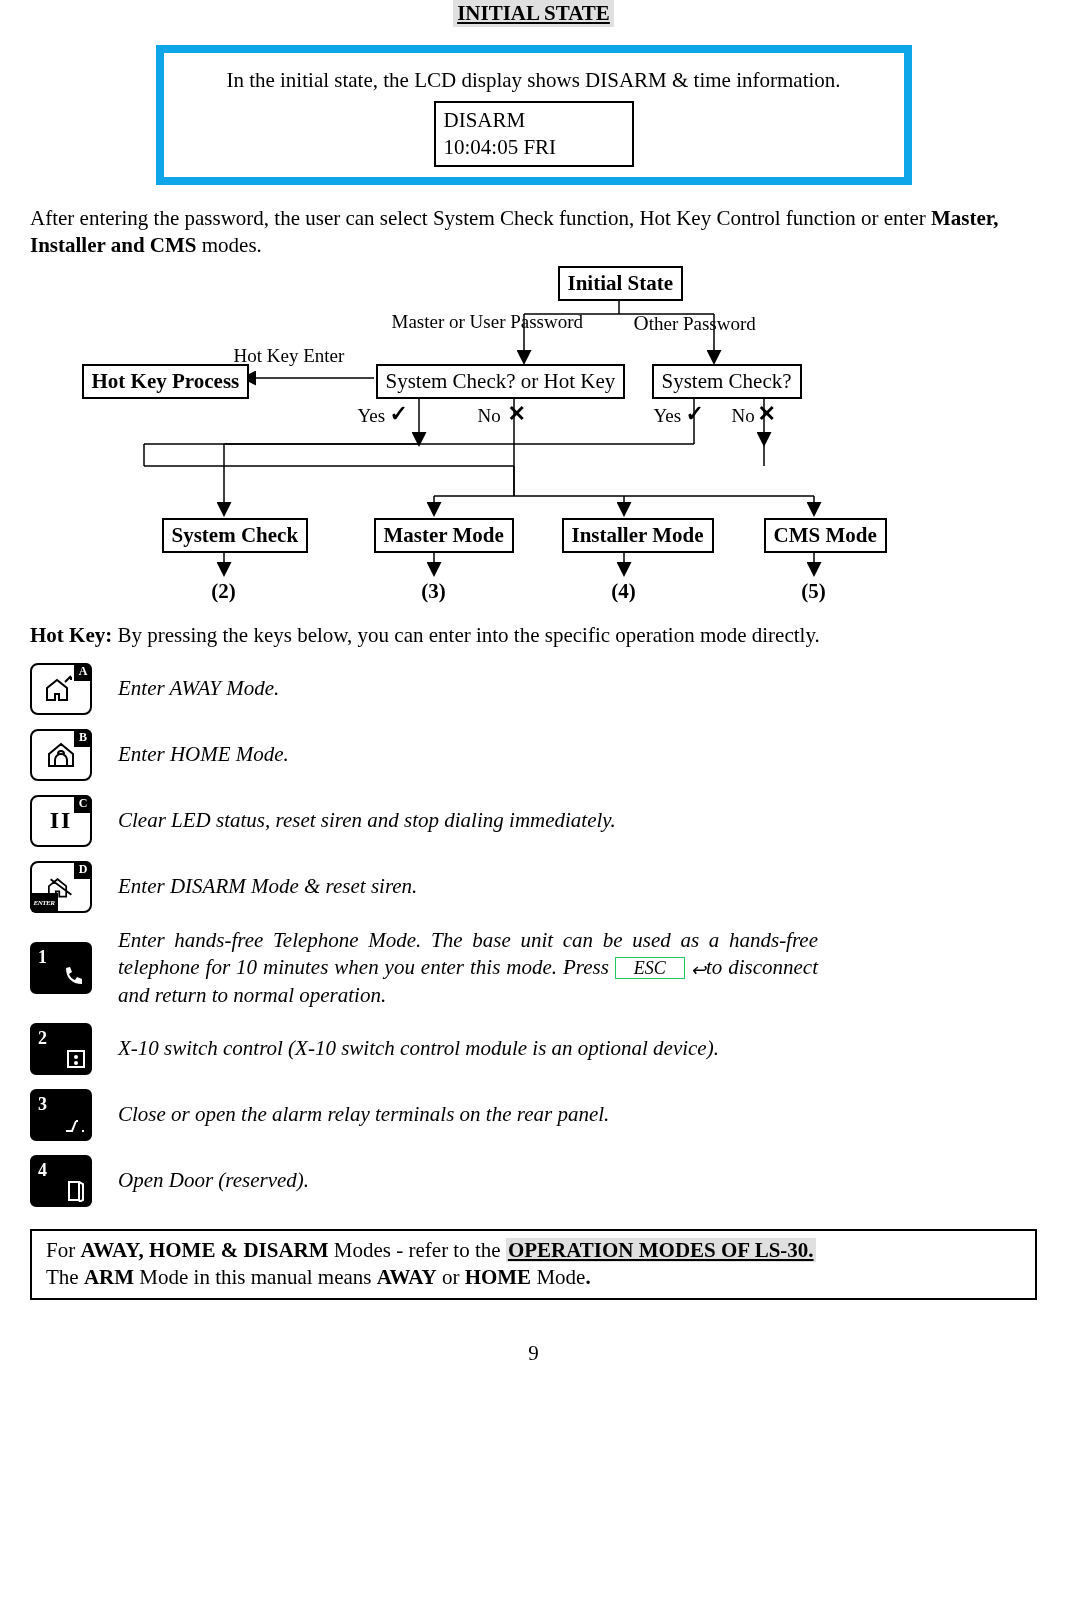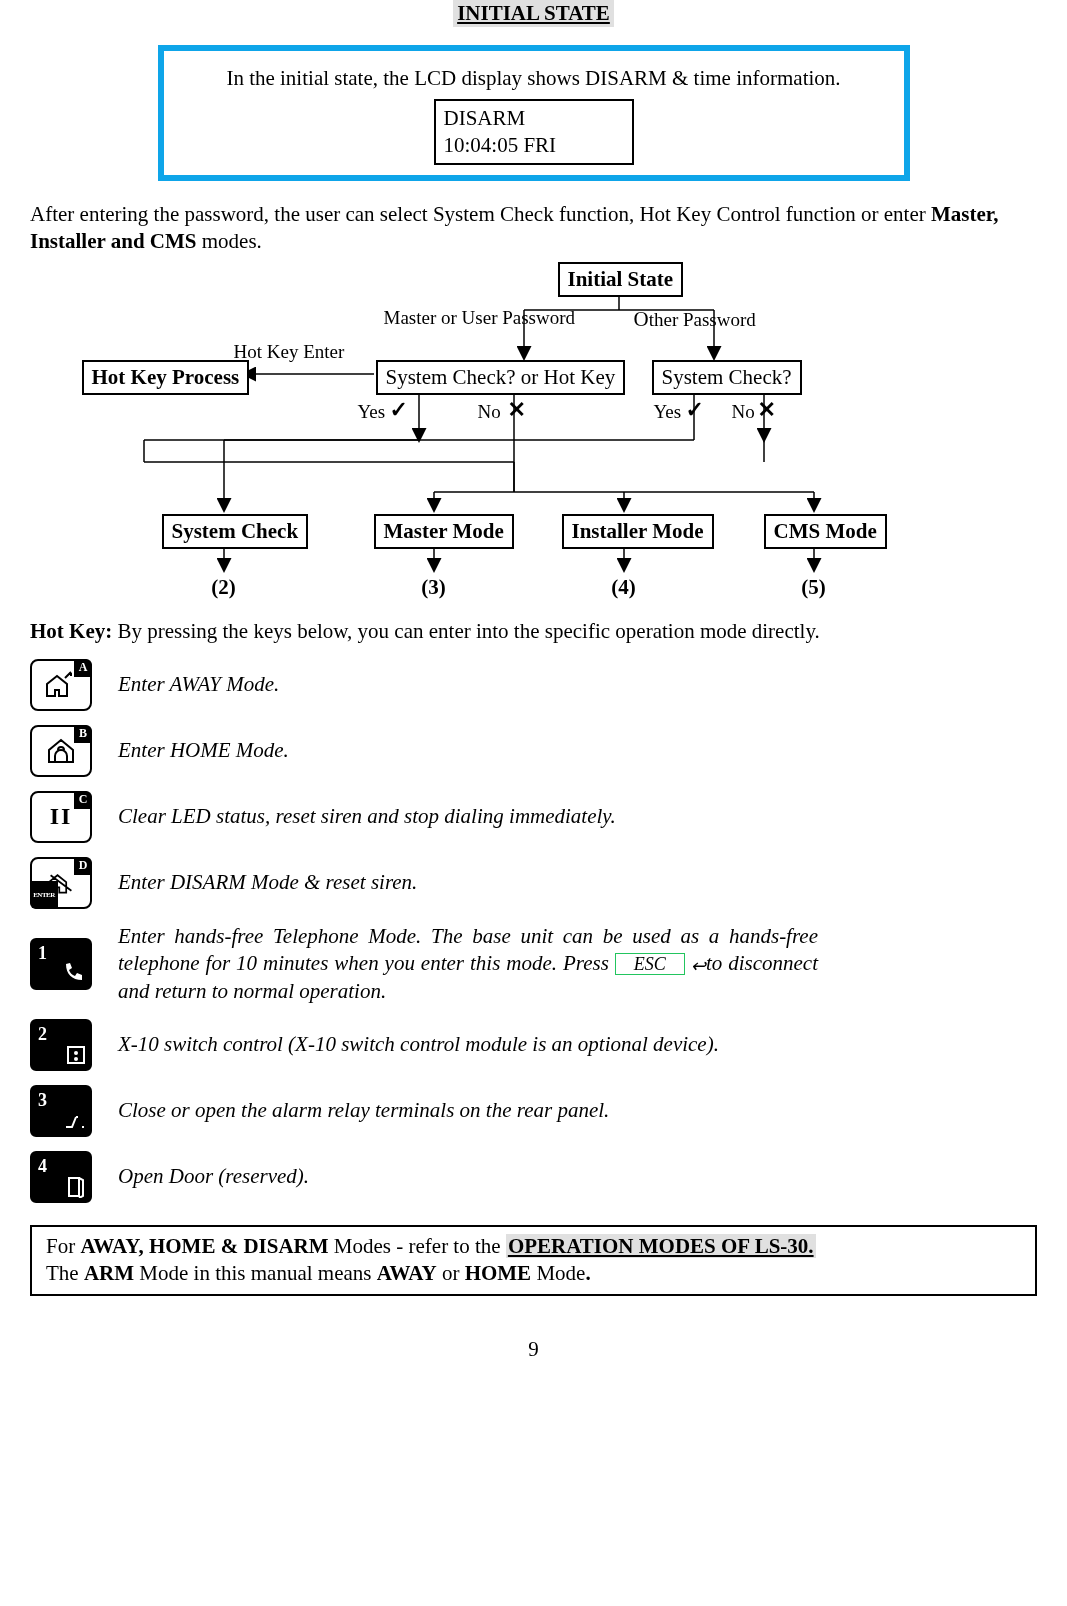--- a/index.html
+++ b/index.html
@@ -16,21 +16,21 @@
   .title {
     text-align: center;
     font-weight: bold;
     text-decoration: underline;
     background: #e0e0e0;
     display: inline-block;
     padding: 0 4px;
   }
   .title-wrap { text-align: center; margin-bottom: 18px; }
   .outer-box {
-    border: 6px solid #0ea5e9;
+    border: 8px solid #0ea5e9;
     margin: 0 auto 20px auto;
     width: 720px;
     padding: 14px 10px 10px 10px;
     text-align: center;
   }
   .inner-lcd {
     border: 2px solid #000;
     display: inline-block;
     text-align: left;
     padding: 4px 18px 4px 8px;
@@ -82,21 +82,21 @@
     position: absolute; top: -2px; right: -2px;
     width: 18px; height: 18px;
     background: #000; color:#fff;
     font-size: 12px; font-weight:bold;
     display:flex; align-items:center; justify-content:center;
     border-top-right-radius: 6px;
   }
   .key-icon .corner.bl {
     top:auto; right:auto; bottom:-2px; left:-2px;
     font-size:7px; border-radius:0; border-bottom-left-radius:6px;
-    width:28px; height:28px; letter-spacing:-0.5px;
+    width:28px; height:20px; letter-spacing:-0.5px;font-style:italic;
   }
   .hotkey-desc { flex: 1; font-style: italic; }
   .hotkey-desc.justify { text-align: justify; max-width: 700px; }
   .esc-box { border:1px solid #22c55e; padding:0 18px; font-size:18px; }
   .note-box {
     border: 2px solid #000;
     padding: 6px 14px;
     margin: 22px 0 40px 0;
   }
   .note-box .hl { background:#e0e0e0; font-weight:bold; text-decoration:underline; padding:0 2px; }
@@ -158,21 +158,21 @@
     <line x1="560" y1="230" x2="560" y2="248" stroke="#000" stroke-width="1.5" marker-end="url(#ah)"></line>
     <line x1="750" y1="230" x2="750" y2="248" stroke="#000" stroke-width="1.5" marker-end="url(#ah)"></line>
 
     <line x1="160" y1="282" x2="160" y2="308" stroke="#000" stroke-width="1.5" marker-end="url(#ah)"></line>
     <line x1="370" y1="282" x2="370" y2="308" stroke="#000" stroke-width="1.5" marker-end="url(#ah)"></line>
     <line x1="560" y1="282" x2="560" y2="308" stroke="#000" stroke-width="1.5" marker-end="url(#ah)"></line>
     <line x1="750" y1="282" x2="750" y2="308" stroke="#000" stroke-width="1.5" marker-end="url(#ah)"></line>
   </svg>
 
   <div class="dbox" style="left:494px; top:0px;">Initial State</div>
-  <div class="dlabel" style="left:320px; top:44px;">Master or User Password</div>
+  <div class="dlabel" style="left:328px; top:44px;">Master or User Password</div>
   <div class="dlabel" style="left:570px; top:44px;"><span style="font-size:21px">O</span>ther Password</div>
   <div class="dlabel" style="left:170px; top:78px;">Hot Key Enter</div>
   <div class="dbox" style="left:18px; top:98px;">Hot Key Process</div>
   <div class="dbox" style="left:312px; top:98px; font-weight:normal;">System Check? or Hot Key</div>
   <div class="dbox" style="left:588px; top:98px; font-weight:normal;">System Check?</div>
 
   <div class="dlabel" style="left:294px; top:138px;">Yes</div>
   <span class="dlabel glyph" style="left:326px; top:134px;">✓</span>
   <div class="dlabel" style="left:414px; top:138px;">No</div>
   <span class="dlabel glyph" style="left:444px; top:134px;">✕</span>

